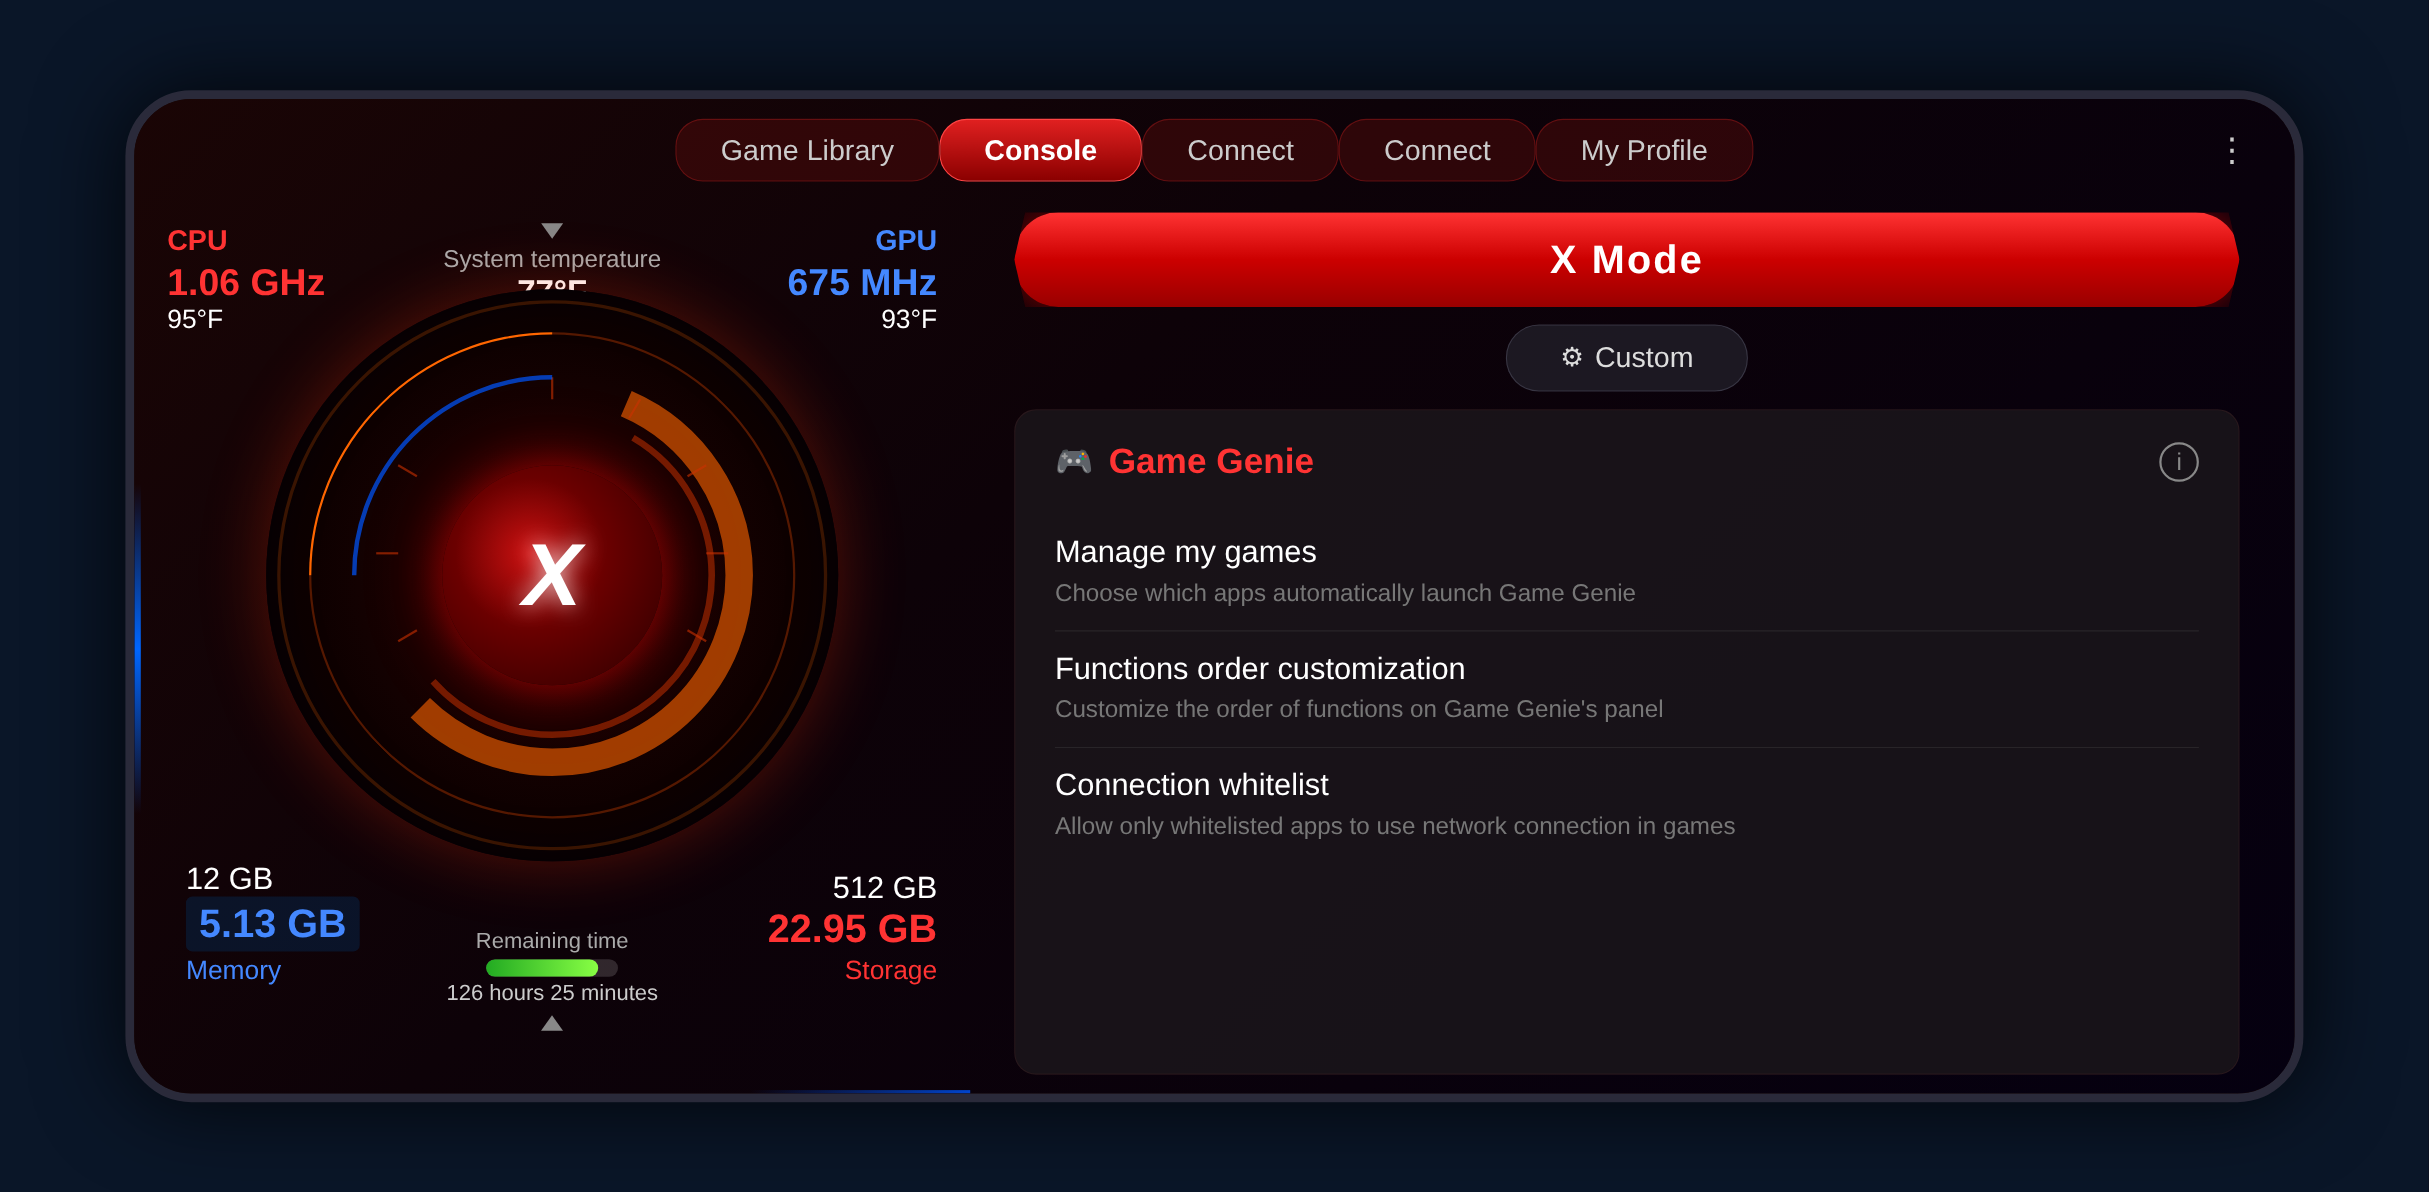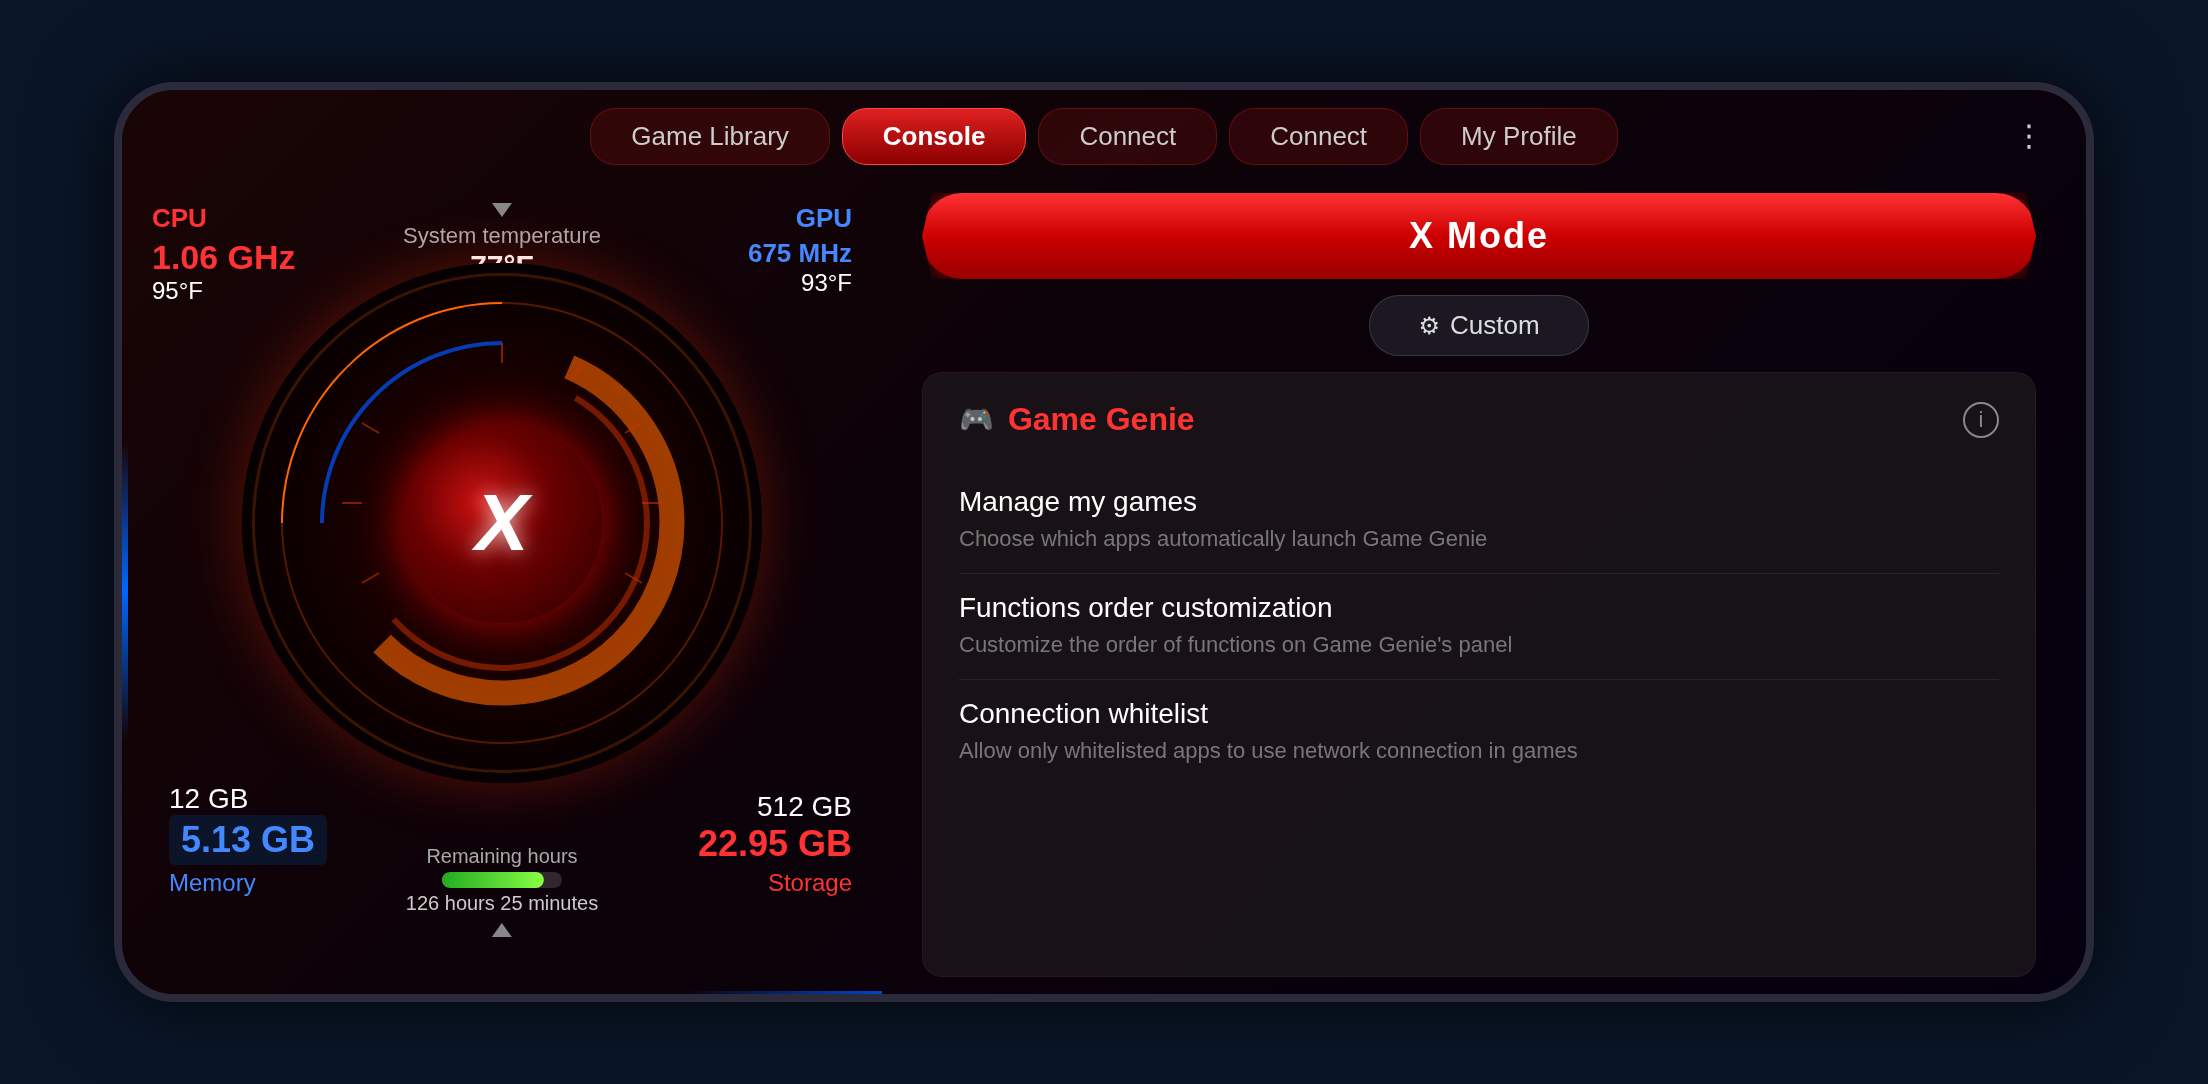--- a/index.html
+++ b/index.html
@@ -31,21 +31,20 @@
       background: linear-gradient(135deg, #1a0505 0%, #0d0208 40%, #050010 100%);
       position: relative;
       overflow: hidden;
     }
 
     
     .nav-bar {
       display: flex;
       align-items: center;
       justify-content: center;
-      gap: 12px;
       padding: 18px 40px;
       background: transparent;
       position: relative;
       z-index: 10;
     }
 
     .nav-tab {
       padding: 12px 40px;
       border-radius: 25px;
       border: 1px solid rgba(180,30,30,0.4);
@@ -116,21 +115,21 @@
       text-align: right;
     }
     .gpu-label {
       color: #4488ff;
       font-size: 26px;
       font-weight: bold;
       margin-bottom: 4px;
     }
     .gpu-freq {
       color: #4488ff;
-      font-size: 26px;
+      font-size: 34px;
       font-weight: bold;
     }
     .gpu-temp {
       color: #fff;
       font-size: 24px;
     }
 
     .sys-temp {
       position: absolute;
       top: 10px;
@@ -490,21 +489,21 @@
           </div>
         </div>
 
         <div class="memory-section">
           <div class="mem-total">12 GB</div>
           <div class="mem-used">5.13 GB</div>
           <div class="mem-label">Memory</div>
         </div>
 
         <div class="remaining-section">
-          <div class="remaining-label">Remaining hours</div>
+          <div class="remaining-label">Remaining time</div>
           <div class="battery-bar-outer">
             <div class="battery-bar-inner" style="width: 85%;"></div>
           </div>
           <div class="remaining-time">126 hours 25 minutes</div>
 
           <div style="width:0;height:0;border-left:10px solid transparent;border-right:10px solid transparent;border-bottom:14px solid #888;margin:8px auto 0;"></div>
         </div>
 
         <div class="storage-section">
           <div class="stor-total">512 GB</div>

